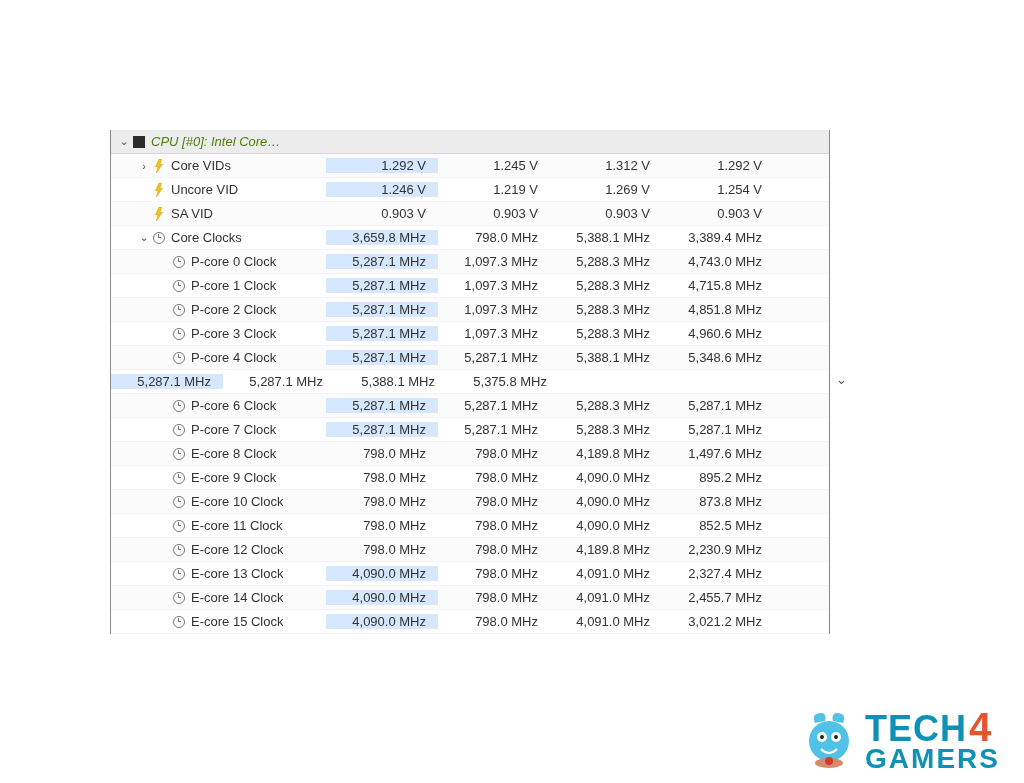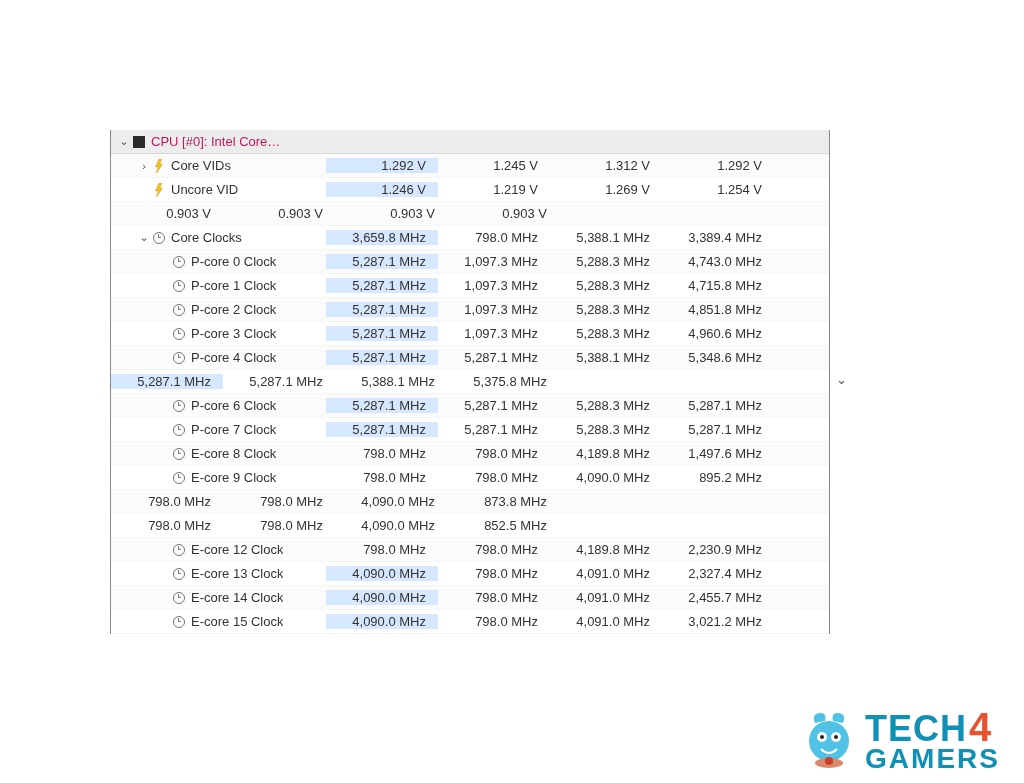--- a/index.html
+++ b/index.html
@@ -101,21 +101,21 @@
     position:absolute;
     left: 4.2px; top: 4.5px;
     width: 3px; height: 1px;
     background:#777;
   }
 
   .label-txt {
     overflow: hidden;
     text-overflow: ellipsis;
   }
-  .italic { color: #be185d; }
+  .italic { font-style: italic; color: #4d7c0f; }
   .header-row {
     background: #ececec !important;
     border-bottom: 1px solid #d8d8d8;
   }
   .scroll-arrow {
     position: absolute;
     right: -18px;
     top: 242px;
     font-size: 13px;
     color: #555;
@@ -207,20 +207,30 @@
             </svg>
           </span>
           <span class="label-txt">Uncore VID</span>
         </div>
         <div class="val hl">1.246 V</div>
         <div class="val">1.219 V</div>
         <div class="val">1.269 V</div>
         <div class="val">1.254 V</div>
       </div>
       <div class="row">
+        <div class="label-cell">
+          <span class="indent-pad pad-1"></span>
+          <span class="toggle empty">·</span>
+          <span class="ico ico-bolt">
+            <svg viewBox="0 0 12 16">
+              <path d="M6 0 L2 9 H5 L3 16 L10 6 H7 L9 0 Z" fill="#f6c21a" stroke="#c98f00" stroke-width="0.5"></path>
+            </svg>
+          </span>
+          <span class="label-txt">SA VID</span>
+        </div>
         <div class="val">0.903 V</div>
         <div class="val">0.903 V</div>
         <div class="val">0.903 V</div>
         <div class="val">0.903 V</div>
       </div>
       <div class="row">
         <div class="label-cell">
           <span class="indent-pad pad-1"></span>
           <span class="toggle">⌄</span>
           <span class="ico">
@@ -359,26 +369,42 @@
             <span class="ico-clock"></span>
           </span>
           <span class="label-txt">E-core 9 Clock</span>
         </div>
         <div class="val">798.0 MHz</div>
         <div class="val">798.0 MHz</div>
         <div class="val">4,090.0 MHz</div>
         <div class="val">895.2 MHz</div>
       </div>
       <div class="row">
+        <div class="label-cell">
+          <span class="indent-pad pad-2"></span>
+          <span class="toggle empty">·</span>
+          <span class="ico">
+            <span class="ico-clock"></span>
+          </span>
+          <span class="label-txt">E-core 10 Clock</span>
+        </div>
         <div class="val">798.0 MHz</div>
         <div class="val">798.0 MHz</div>
         <div class="val">4,090.0 MHz</div>
         <div class="val">873.8 MHz</div>
       </div>
       <div class="row">
+        <div class="label-cell">
+          <span class="indent-pad pad-2"></span>
+          <span class="toggle empty">·</span>
+          <span class="ico">
+            <span class="ico-clock"></span>
+          </span>
+          <span class="label-txt">E-core 11 Clock</span>
+        </div>
         <div class="val">798.0 MHz</div>
         <div class="val">798.0 MHz</div>
         <div class="val">4,090.0 MHz</div>
         <div class="val">852.5 MHz</div>
       </div>
       <div class="row">
         <div class="label-cell">
           <span class="indent-pad pad-2"></span>
           <span class="toggle empty">·</span>
           <span class="ico">

